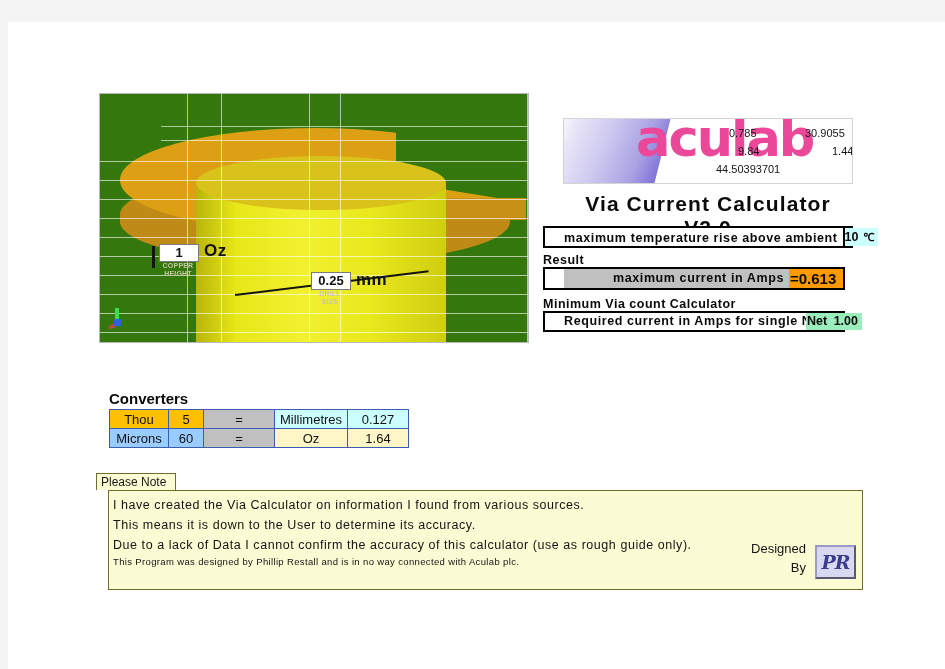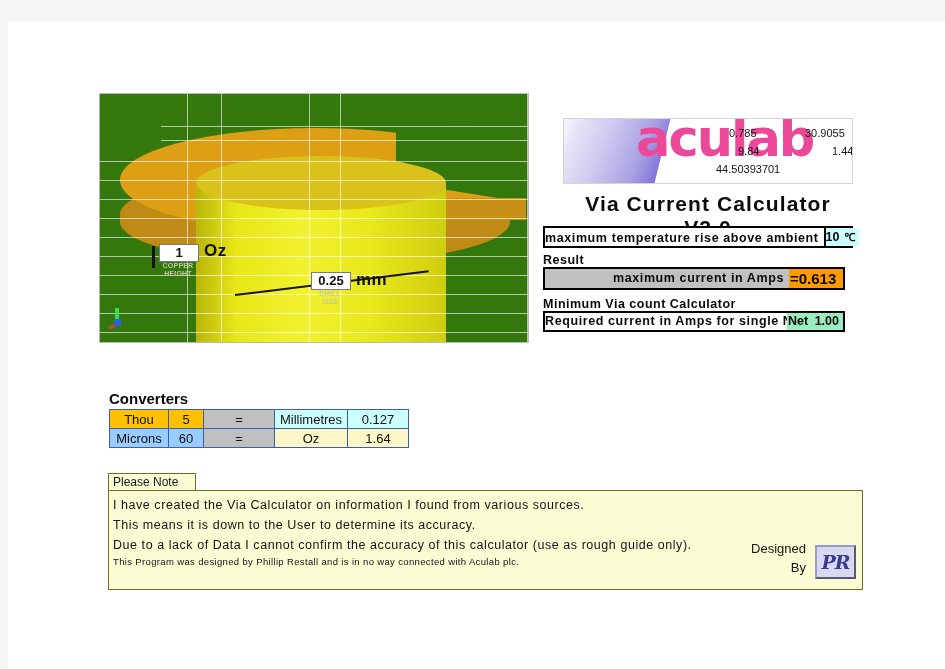--- a/index.html
+++ b/index.html
@@ -186,20 +186,21 @@
   
   .xl-table {
     position: absolute;
     border: 2px solid #000000;
     box-sizing: border-box;
     display: flex;
   }
   .xl-row {
     display: flex;
     width: 100%;
+    margin-left: 19px;
   }
   .xl-label {
     flex: 1;
     font-size: 12.5px;
     font-weight: 700;
     color: #0a0a0a;
     text-align: right;
     padding-right: 5px;
     line-height: 20px;
     letter-spacing: 0.6px;
@@ -243,22 +244,22 @@
     font-size: 13px;
     color: #101010;
     text-align: center;
     height: 18px;
     padding: 0;
   }
 
   
   #note-tab {
     position: absolute;
-    left: 100px; top: 451px;
-    width: 88px; height: 17px;
+    left: 88px; top: 451px;
+    width: 80px; height: 17px;
     background: #fbfbd4;
     border: 1px solid #6e6e2a;
     border-bottom: none;
     font-size: 12px;
     color: #1a1a1a;
     line-height: 17px;
     padding-left: 4px;
     box-sizing: border-box;
   }
   #note-body {

